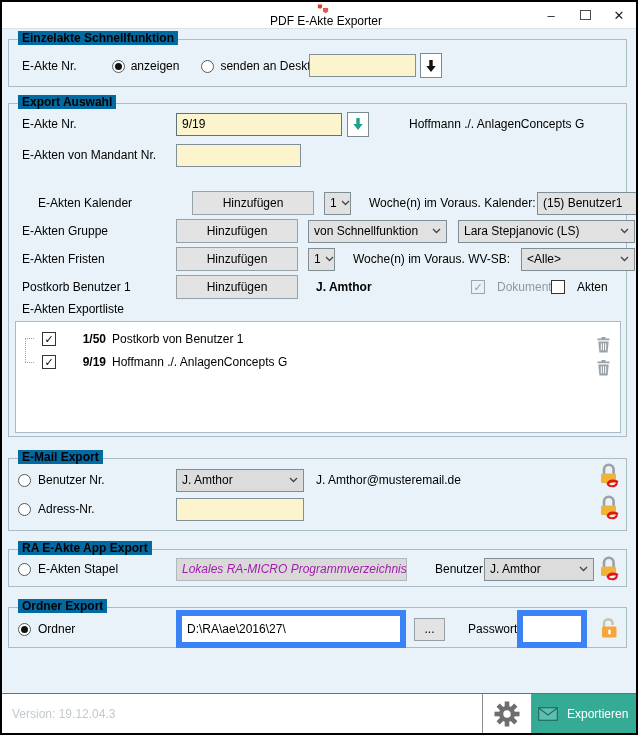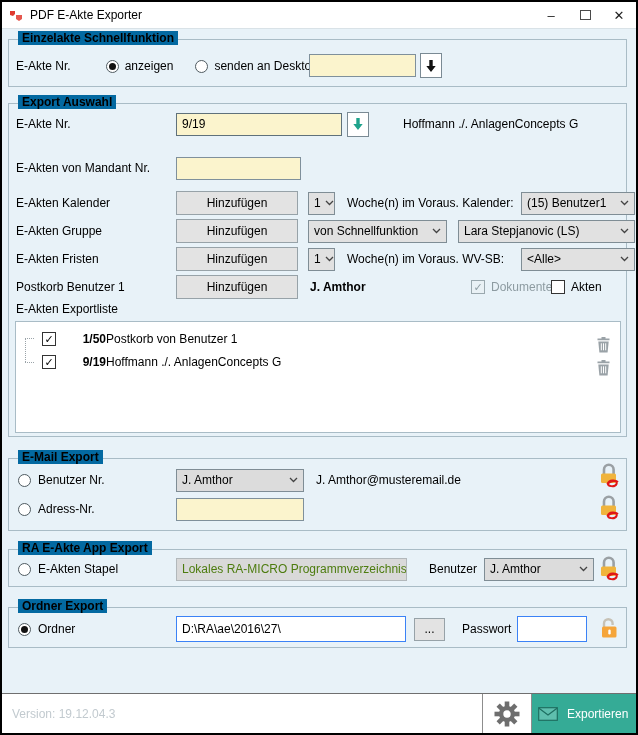--- a/index.html
+++ b/index.html
@@ -1,37 +1,37 @@
 <!DOCTYPE html>
 <html><head>
 <meta charset="utf-8">
 <style>
   html,body{margin:0;padding:0;}
   body{font-family:"Liberation Sans","DejaVu Sans",sans-serif;font-size:12px;color:#000;background:#f0f0f0;}
   .window{position:relative;width:638px;height:735px;box-sizing:border-box;border:2px solid #000;background:#fff;overflow:hidden;}
   
-  .titlebar{position:relative;height:26px;background:#fff;display:flex;align-items:center;padding-left:7px;}
+  .titlebar{position:relative;height:26px;background:#fff;display:flex;align-items:center;padding-left:7px;flex-direction:column;}
   .titlebar .title{margin-left:7px;font-size:12px;}
   .win-controls{position:absolute;right:0;top:0;height:26px;display:flex;}
   .win-btn{width:34px;height:26px;display:flex;align-items:center;justify-content:center;color:#222;font-size:13px;cursor:default;}
   .max-glyph{width:9px;height:8px;border:1px solid #4a4a4a;display:inline-block;}
   
   .content{position:relative;height:666px;background:#e8f2f8;border-top:1px solid #d9e2e7;box-sizing:border-box;}
   .group{position:absolute;left:6px;width:619px;border:1px solid #a9bcc6;box-sizing:border-box;}
   .group-title{position:absolute;top:-9px;left:9px;background:#0369a1;padding:0 4px;font-weight:bold;font-size:12px;}
   .row{position:absolute;height:24px;display:flex;align-items:center;}
   .abs{position:absolute;}
-  .lbl{font-size:12px;white-space:nowrap;}
+  .lbl{font-size:12px;white-space:nowrap;margin-left:6px;}
   
   .yellow-input{box-sizing:border-box;height:23px;background:#fbf4cd;border:1px solid #7f909b;font-family:inherit;font-size:12px;padding:0 5px;outline:none;}
-  .white-input{box-sizing:border-box;height:26px;background:#fff;border:1px solid #3b82f6;font-family:inherit;font-size:12px;padding:0 5px;outline:none;}
+  .white-input{box-sizing:border-box;height:38px;background:#fff;border:6px solid #3b82f6;font-family:inherit;font-size:12px;padding:0 5px;outline:none;}
   .arrow-btn{box-sizing:border-box;width:22px;height:25px;background:#fff;border:1px solid #7a8a94;display:flex;align-items:center;justify-content:center;margin-left:2px;cursor:pointer;}
   .btn-gray{box-sizing:border-box;width:122px;height:24px;background:#e3e3e3;border:1px solid #97a2a8;display:flex;align-items:center;justify-content:center;font-size:12px;cursor:pointer;}
   .sel{box-sizing:border-box;height:23px;background:#e1e1e1;border:1px solid #7f8d95;display:flex;align-items:center;justify-content:space-between;padding:0 5px;font-size:12px;cursor:pointer;white-space:nowrap;overflow:hidden;}
-  .sel.disabled{background:#d9d9d9;color:#4d7c0f;border-color:#b2b8bb;cursor:default;}
+  .sel.disabled{background:#d9d9d9;color:#a21caf;border-color:#b2b8bb;cursor:default;font-style:italic;}
   .chev{flex:0 0 auto;margin-left:4px;}
   
   .radio{box-sizing:border-box;width:13px;height:13px;border:1px solid #4f5b61;border-radius:50%;background:#fff;position:relative;cursor:pointer;flex:0 0 auto;}
   .radio.on::after{content:"";position:absolute;left:2px;top:2px;width:7px;height:7px;border-radius:50%;background:#111;}
   .cb{box-sizing:border-box;width:14px;height:14px;border:1px solid #333;background:#fff;display:flex;align-items:center;justify-content:center;font-size:11px;line-height:1;cursor:pointer;flex:0 0 auto;}
   .cb.disabled{border-color:#9aa8ae;color:#8d9ba1;background:#e9f1f5;cursor:default;}
   
   .listbox{position:absolute;background:#fff;border:1px solid #a9bcc6;box-sizing:border-box;}
   .list-row{position:absolute;left:0;right:0;height:22px;display:flex;align-items:center;}
   .list-num{font-weight:bold;margin-left:16px;width:34px;text-align:right;}
@@ -96,26 +96,26 @@
         <span class="lbl">E-Akte Nr.</span>
         <input class="yellow-input abs" style="left: 160px; width: 166px; border-color: rgb(95, 113, 123);" value="9/19">
         <div class="arrow-btn abs" style="left:329px;">
           <svg width="10" height="12" viewBox="0 0 10 12">
             <path d="M3.3 0 h3.4 v6 h3 L5 12 0.3 6 h3 z" fill="#1fa38c"></path>
           </svg>
         </div>
         <span class="lbl abs" style="left:387px;">Hoffmann ./. AnlagenConcepts G</span>
       </div>
 
-      <div class="row" style="top:52px;left:7px;right:7px;">
+      <div class="row" style="top:39px;left:7px;right:7px;">
         <span class="lbl">E-Akten von Mandant Nr.</span>
         <input class="yellow-input abs" style="left: 160px; width: 125px;" value="">
       </div>
 
-      <div class="row" style="top:87px;left:7px;right:7px;">
+      <div class="row" style="top:87px;left:23px;right:7px;">
         <span class="lbl">E-Akten Kalender</span>
         <button class="btn-gray abs" style="left:160px;">Hinzufügen</button>
         <div class="sel abs" style="left:292px;width:27px;">
           <span>1</span>
           <svg class="chev" width="9" height="6" viewBox="0 0 9 6">
               <path d="M1 1 L4.5 4.5 8 1" stroke="#444" stroke-width="1.3" fill="none"></path>
             </svg>
         </div>
         <span class="lbl abs" style="left:331px;">Woche(n) im Voraus. Kalender:</span>
         <div class="sel abs" style="left:505px;width:114px;">

